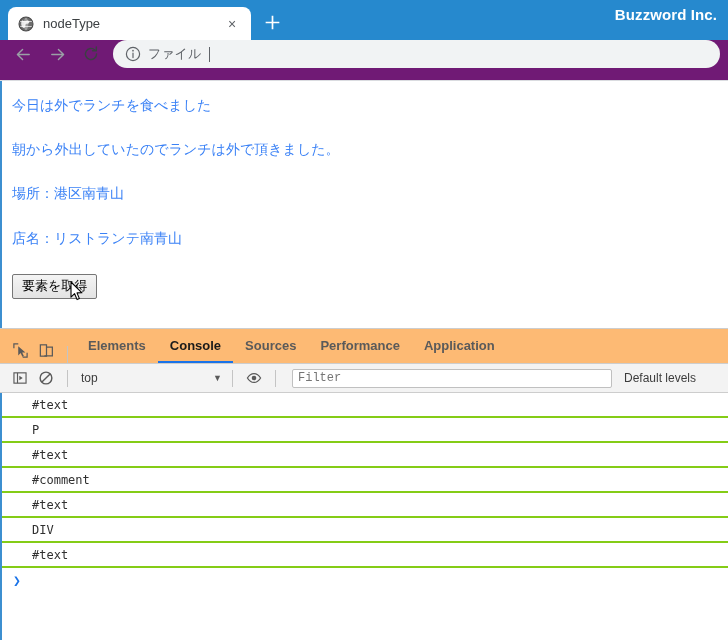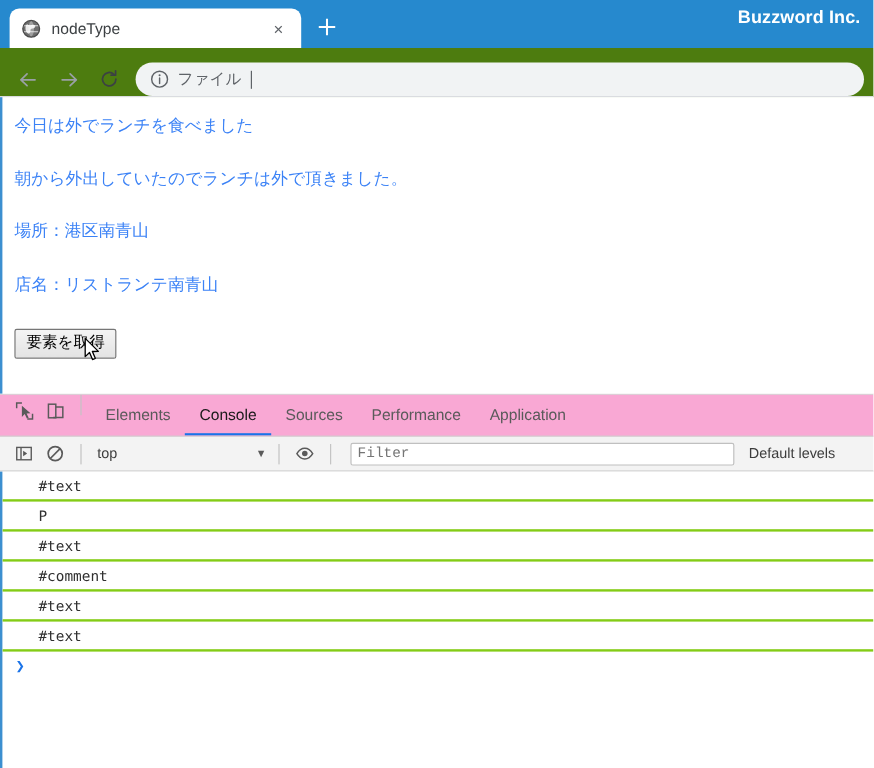--- a/index.html
+++ b/index.html
@@ -91,24 +91,24 @@
     color: #ffffff;
     font-size: 15px;
     font-weight: bold;
     letter-spacing: 0.1px;
     white-space: nowrap;
   }
 
   
   .toolbar {
     height: 41px;
-    background: #4d7c0f;
+    background: #701a75;
     border-bottom: 1px solid #dadce0;
     display: flex;
-    align-items: flex-end;
+    align-items: flex-start;
     padding: 0 8px 0 9px;
     box-sizing: border-box;
     flex: 0 0 auto;
   }
   .navbtn {
     width: 28px;
     height: 28px;
     display: flex;
     align-items: center;
     justify-content: center;
@@ -203,27 +203,28 @@
     flex: 1 1 auto;
     border-top: 1px solid #cdcdcd;
     background: #ffffff;
     display: flex;
     flex-direction: column;
     min-height: 0;
   }
   .dt-tabbar {
     height: 35px;
     flex: 0 0 auto;
-    background: #f9a8d4;
+    background: #fdba74;
     border-bottom: 1px solid #cdcdcd;
     display: flex;
-    align-items: flex-start;
+    align-items: flex-end;
     padding-left: 7px;
     box-sizing: border-box;
     overflow: hidden;
+    font-weight: bold;
   }
   .dt-iconbtn {
     width: 26px;
     height: 26px;
     display: flex;
     align-items: center;
     justify-content: center;
     color: #5a5a5a;
     flex: 0 0 auto;
   }
@@ -454,18 +455,19 @@
       <input class="filter-input" type="text" placeholder="Filter" style="">
       <span class="levels">Default levels</span>
     </div>
 
     <div class="console-body">
       <div class="console-row">#text</div>
       <div class="console-row">P</div>
       <div class="console-row">#text</div>
       <div class="console-row">#comment</div>
       <div class="console-row">#text</div>
+      <div class="console-row">DIV</div>
       <div class="console-row">#text</div>
       <div class="console-prompt">❯</div>
     </div>
 
   </div>
 </div>
 
 </body></html>

